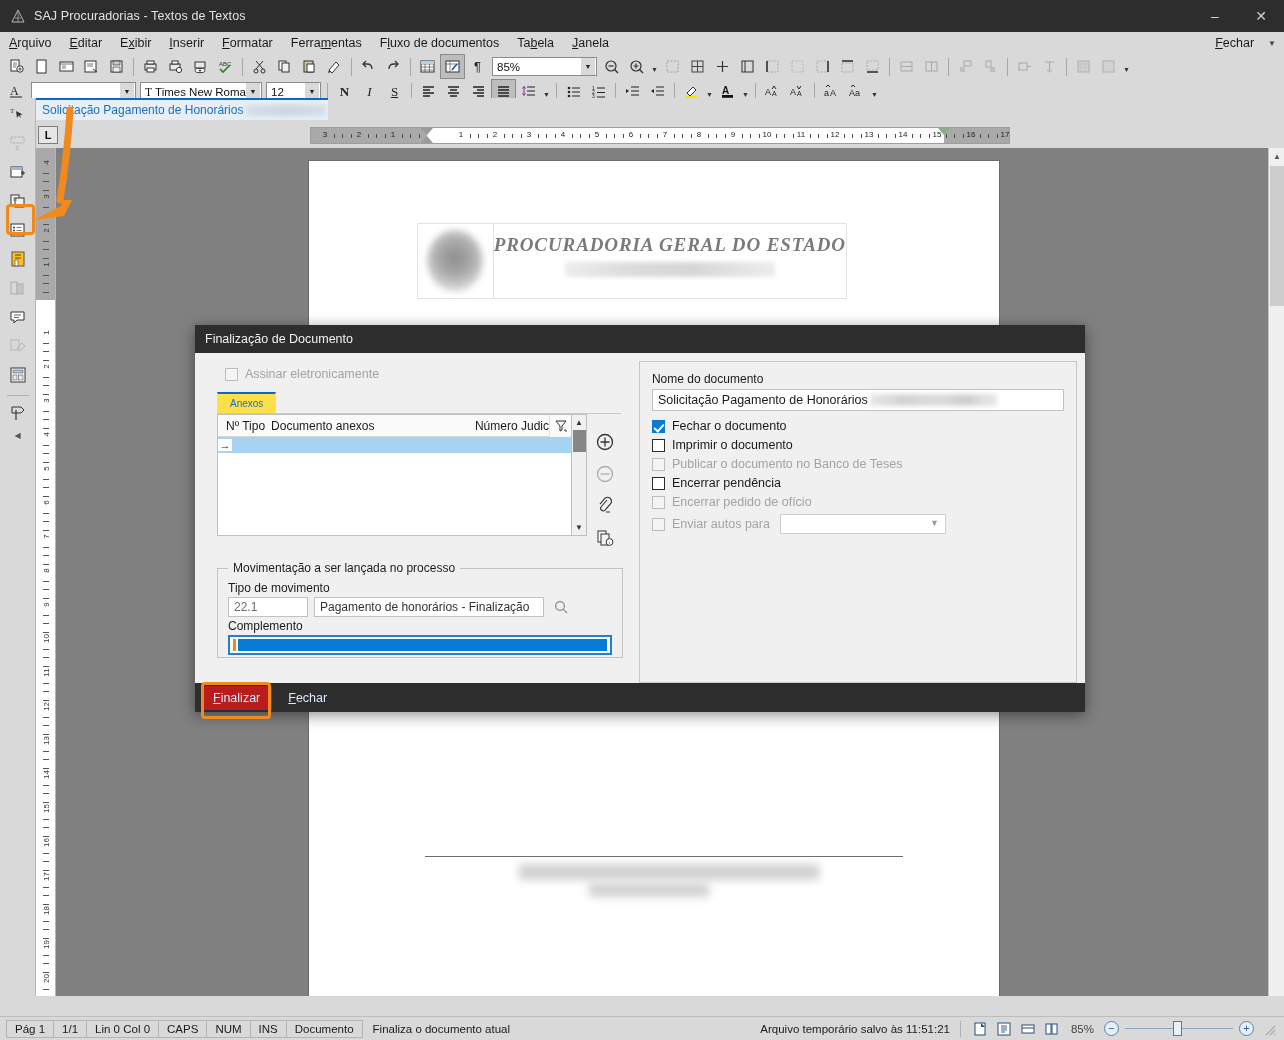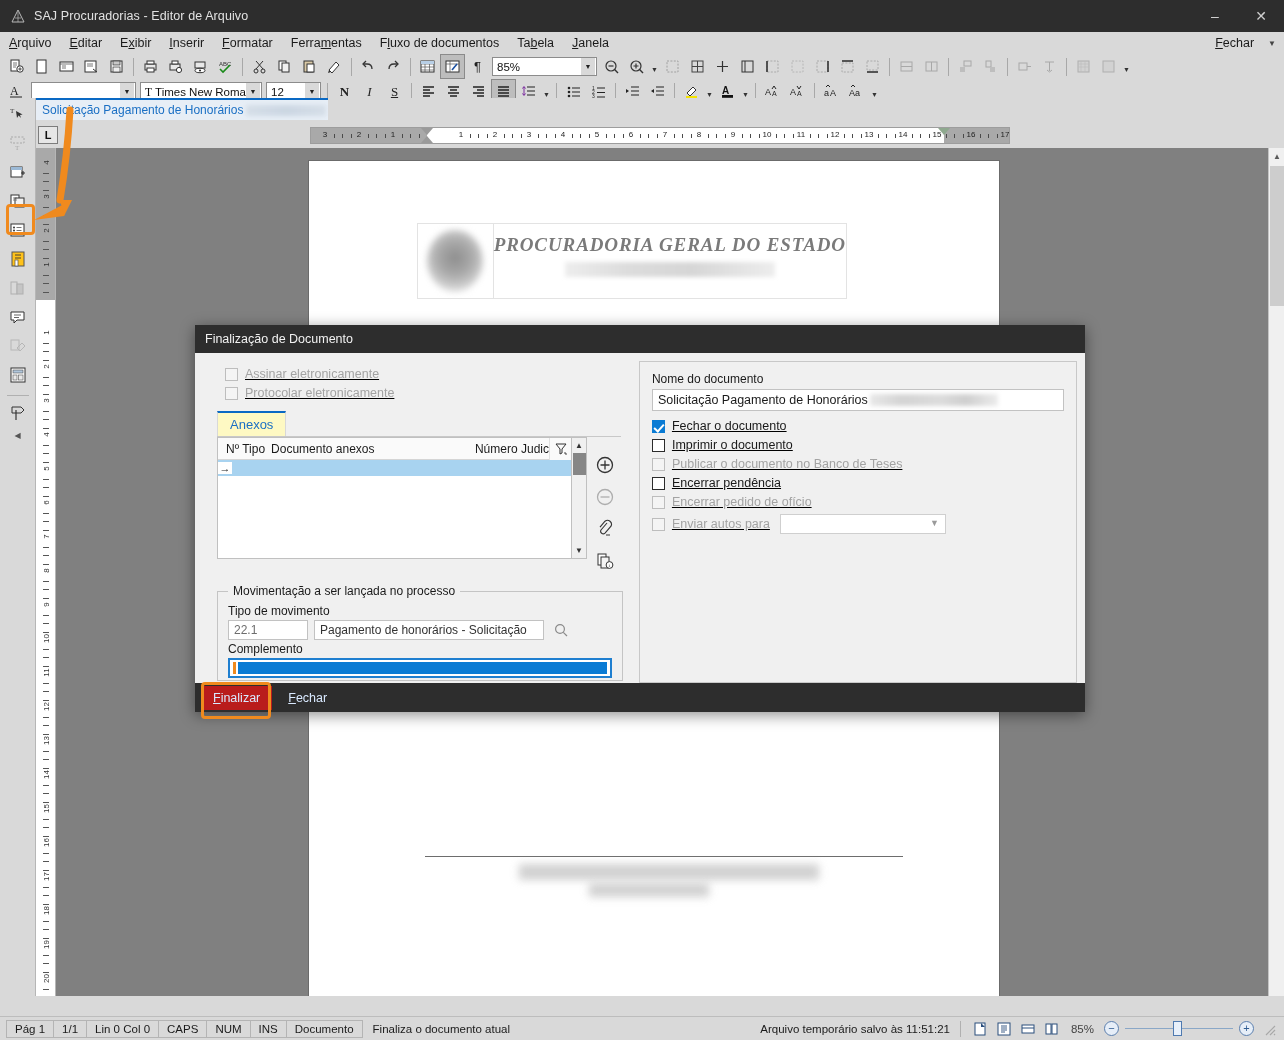--- a/index.html
+++ b/index.html
@@ -233,38 +233,38 @@
   .dlg-fbtn {
     color: #d9e9ff; font-size: 12.5px; padding: 5px 12px; margin-right: 4px;
   }
   .dlg-fbtn.primary { background: #b91c1c; }
   .dlg-fbtn u { text-decoration: underline; }
   #finalizar-highlight {
     position: absolute; left: 0px; top: -4px; width: 70px; height: 37px;
     border: 3px solid #f08a1e; border-radius: 4px; pointer-events: none;
   }
 
-  .ck-row { display: flex; align-items: center; margin-bottom: 5px; font-size: 12.5px; text-decoration: underline; }
+  .ck-row { display: flex; align-items: center; margin-bottom: 5px; font-size: 12.5px; }
   .ck {
     width: 13px; height: 13px; border: 1px solid #2b2b2b; background: #fff;
     margin-right: 7px; flex: none; position: relative;
   }
   .ck.disabled { border-color: #bdbdbd; background: #f4f4f4; }
   .ck.checked { background: #0a7bd4; border-color: #0a7bd4; }
   .ck.checked::after {
     content: ""; position: absolute; left: 3px; top: 1px; width: 4px; height: 8px;
     border: solid #fff; border-width: 0 2px 2px 0; transform: rotate(42deg);
   }
   .ck-label { color: #1a1a1a; }
   .ck-label.disabled { color: #a3a3a3; }
 
   .tabstrip { margin-top: 6px; display: flex; border-bottom: 1px solid #c8c8c8; }
   .tabstrip .tab {
-    padding: 4px 12px; font-size: 13px; color: #1a6fc4;
-    background: #fef9c3; border-top: 2px solid #0a69c4;
+    padding: 4px 12px; font-size: 10px; color: #1a6fc4;
+    background: #fde047; border-top: 2px solid #0a69c4;
     border-left: 1px solid #d8d8d8; border-right: 1px solid #d8d8d8;
   }
 
   #grid-wrap { display: flex; margin-top: 0; }
   #grid {
     width: 355px; height: 122px; background: #fff; border: 1px solid #c0c0c0;
     position: relative;
   }
   #grid-head {
     height: 22px; background: #fafafa; border-bottom: 1px solid #d5d5d5;
@@ -386,21 +386,21 @@
 <div id="app">
 
   <div id="titlebar">
     <span class="app-icon">
       <svg width="16" height="16" viewBox="0 0 16 16">
         <polygon points="8,2 14,14 2,14" fill="none" stroke="#b9b9b9" stroke-width="1"></polygon>
         <line x1="8" y1="4" x2="8" y2="14" stroke="#b9b9b9" stroke-width=".7"></line>
         <line x1="5" y1="10" x2="11" y2="10" stroke="#b9b9b9" stroke-width=".7"></line>
       </svg>
     </span>
-    <span class="title-text">SAJ Procuradorias - Editor de Arquivo</span>
+    <span class="title-text">SAJ Procuradorias - Textos de Textos</span>
     <span class="winbtns">
       <span class="winbtn">–</span>
       <span class="winbtn close">✕</span>
     </span>
   </div>
 
   <div id="menubar">
     <span class="mi"><u>A</u><span><span>rquivo</span></span></span>
     <span class="mi"><u>E</u>ditar</span>
     <span class="mi">E<u>x</u>ibir</span>
@@ -1108,24 +1108,20 @@
       <span>Finalização de Documento</span>
     </div>
 
     <div id="dlg-body">
 
       <div id="dlg-left">
         <div class="ck-row" style="margin-left:22px;margin-top:6px;">
           <span class="ck disabled"></span>
           <span class="ck-label disabled">Assinar eletronicamente</span>
         </div>
-        <div class="ck-row" style="margin-left:22px;">
-          <span class="ck disabled"></span>
-          <span class="ck-label disabled">Protocolar eletronicamente</span>
-        </div>
 
         <div class="tabstrip" style="margin-left:14px;width:404px;">
           <span class="tab">
             <span>Anexos</span>
           </span>
         </div>
 
         <div id="grid-wrap" style="margin-left:14px;">
           <div id="grid">
             <div id="grid-head">
@@ -1178,21 +1174,21 @@
                 </svg>
             </span>
           </div>
         </div>
 
         <div id="mov-group" style="margin-left:14px;">
           <span class="legend">Movimentação a ser lançada no processo</span>
           <div class="fld-label">Tipo de movimento</div>
           <div class="mov-row">
             <span class="inp" id="mov-code">22.1</span>
-            <span class="inp" id="mov-desc">Pagamento de honorários - Solicitação</span>
+            <span class="inp" id="mov-desc">Pagamento de honorários - Finalização</span>
             <span id="mov-search">
               <svg width="16" height="16" viewBox="0 0 16 16">
                   <circle cx="7" cy="7" r="4.4" fill="none" stroke="#8a8a8a" stroke-width="1.2"></circle>
                   <path d="M10.3 10.3L14 14" stroke="#8a8a8a" stroke-width="1.2"></path>
                 </svg>
             </span>
           </div>
           <div class="fld-label" style="margin-top:2px;">Complemento</div>
           <div id="complemento-input">
             <span class="caret"></span>

